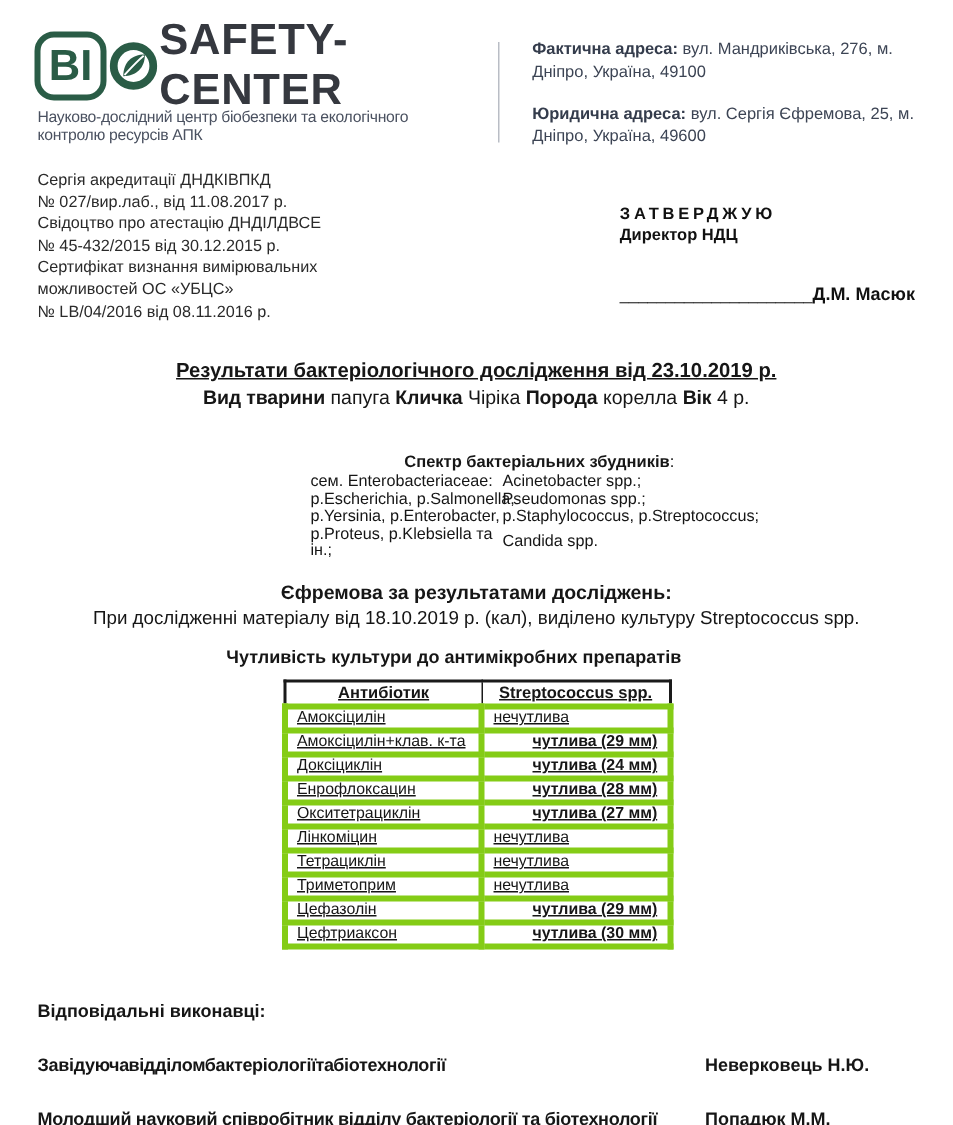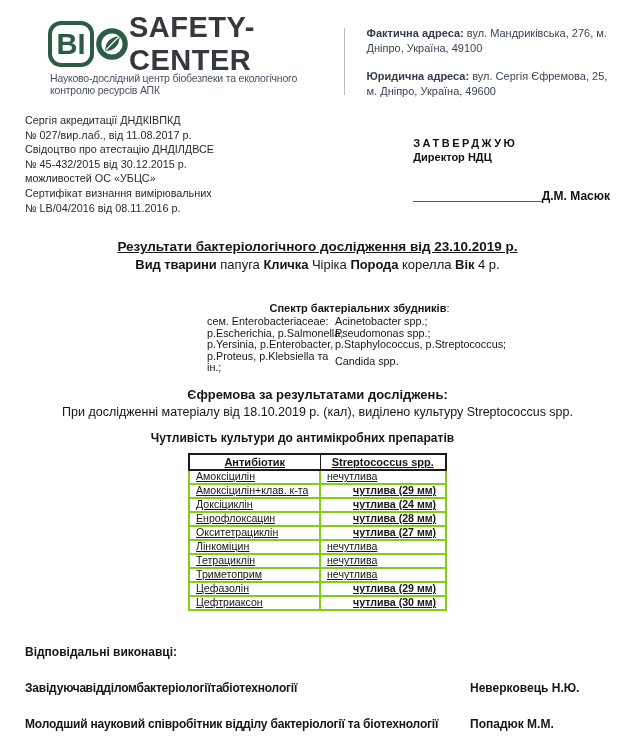--- a/index.html
+++ b/index.html
@@ -1,21 +1,21 @@
 <!DOCTYPE html>
 <html><head>
 <meta charset="utf-8">
 <style>
   * { margin: 0; padding: 0; box-sizing: border-box; }
   html, body { background: #ffffff; }
   body { font-family: "Liberation Sans", sans-serif; color: #161616; }
   .page { position: relative; width: 635px; height: 750px; background: #fff; overflow: hidden; padding: 20px 25px 0 25px; }
 
   
-  .header { display: flex; align-items: flex-start; margin-left: 25px; }
+  .header { display: flex; align-items: flex-start; }
   .logo-col { width: 292px; }
   .logo-row { display: flex; align-items: center; height: 48px; margin-left: -2px; }
   .logo-box { display: inline-flex; align-items: center; justify-content: center;
               width: 56px; height: 46px; border: 4px solid #2a5c46; border-radius: 13px; }
   .logo-bi { font-size: 29px; font-weight: bold; color: #2a5c46; letter-spacing: 0px; }
   .logo-o { display: inline-flex; margin: 0 1px 0 2px; }
   .logo-rest { font-size: 29px; font-weight: bold; color: #35383f; letter-spacing: 0.5px; }
   .uni { margin-top: 13px; font-size: 11px; font-weight: bold; color: #3a414d; letter-spacing: -0.2px; }
   .uni-sub { margin-top: 4px; font-size: 10.5px; color: #4a5160; letter-spacing: -0.2px; }
   .divider { width: 1px; align-self: stretch; background: #b9bdc5; margin: 8px 0 4px 18px; }
@@ -52,21 +52,21 @@
 
   
   .concl-head { margin-top: 13px; text-align: center; font-size: 13px; font-weight: bold; }
   .concl-text { margin-top: 3px; text-align: center; font-size: 12.5px; }
 
   
   .sens-head { margin-top: 12px; text-align: center; font-size: 12px; font-weight: bold; margin-left: -30px; }
   .sens-table { margin: 8px 0 0 163px; border-collapse: collapse; border: 2px solid #1a1a1a; text-decoration: underline; }
   .sens-table th { border: 1px solid #1a1a1a; border-bottom: 2px solid #1a1a1a;
                    font-size: 11px; font-weight: bold; text-align: center; padding: 1px 4px; }
-  .sens-table td { border: 2px solid #84cc16; font-size: 10.6px; line-height: 11px; padding: 0.5px 6px; }
+  .sens-table td { border: 4px solid #84cc16; font-size: 10.6px; line-height: 11px; padding: 0.5px 6px; }
   .sens-table td.col-ab { width: 131px; }
   .sens-table td.col-res { width: 126px; }
   .sens-table td.bold { font-weight: bold; padding-left: 32px; }
 
   
   .executors { margin-top: 34px; }
   .exec-head { font-size: 12px; font-weight: bold; }
   .exec-row { display: flex; margin-top: 22px; font-size: 12px; font-weight: bold; }
   .exec-row .role { flex: 1; letter-spacing: -0.2px; }
   .exec-row .role.tight { word-spacing: -3.5px; }
@@ -100,22 +100,22 @@
       <p class="addr"><b>Юридична адреса:</b> <span>вул. Сергія Єфремова, 25, м. Дніпро, Україна, 49600</span></p>
     </div>
   </header>
 
   <section class="cred-row">
     <div class="accreditation">
       <div>Сергія акредитації ДНДКІВПКД</div>
       <div>№ 027/вир.лаб., від 11.08.2017 р.</div>
       <div>Свідоцтво про атестацію ДНДІЛДВСЕ</div>
       <div>№ 45-432/2015 від 30.12.2015 р.</div>
+      <div>Сертифікат визнання вимірювальних</div>
       <div>можливостей ОС «УБЦС»</div>
-      <div>Сертифікат визнання вимірювальних</div>
       <div>№ LB/04/2016 від 08.11.2016 р.</div>
     </div>
     <div class="approval">
       <div class="approve-word">ЗАТВЕРДЖУЮ</div>
       <div class="approval-role">Директор НДЦ</div>
       <div class="sig-row">
         <span class="sig-line">_____________________</span><span class="sig-name">Д.М. Масюк</span>
       </div>
     </div>
   </section>

